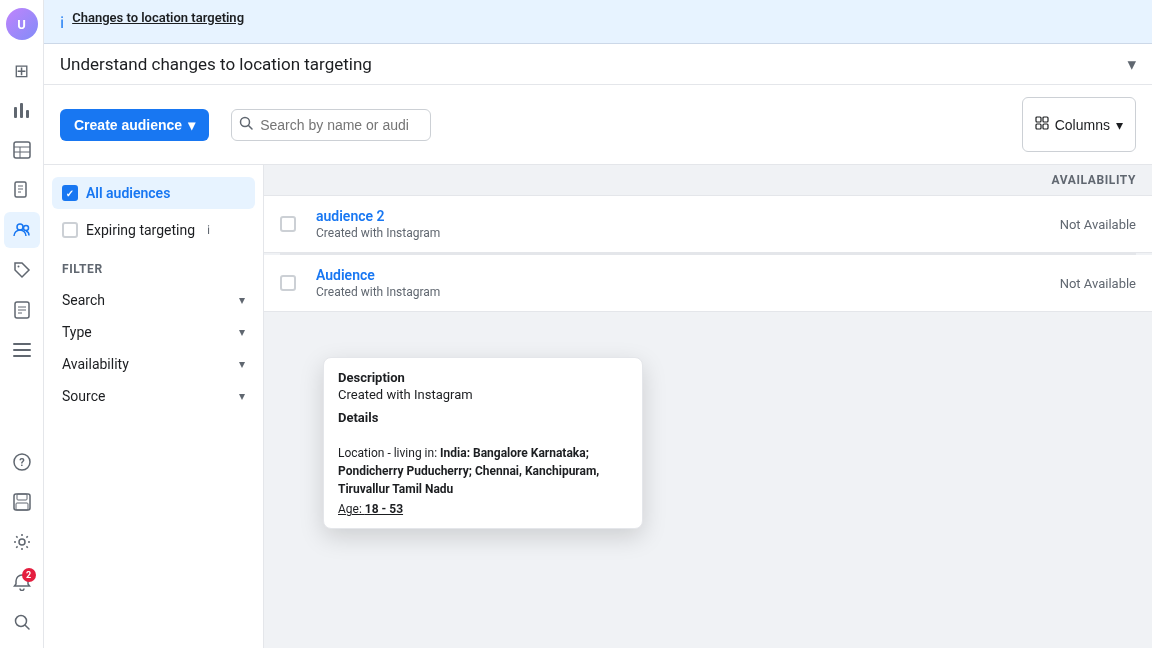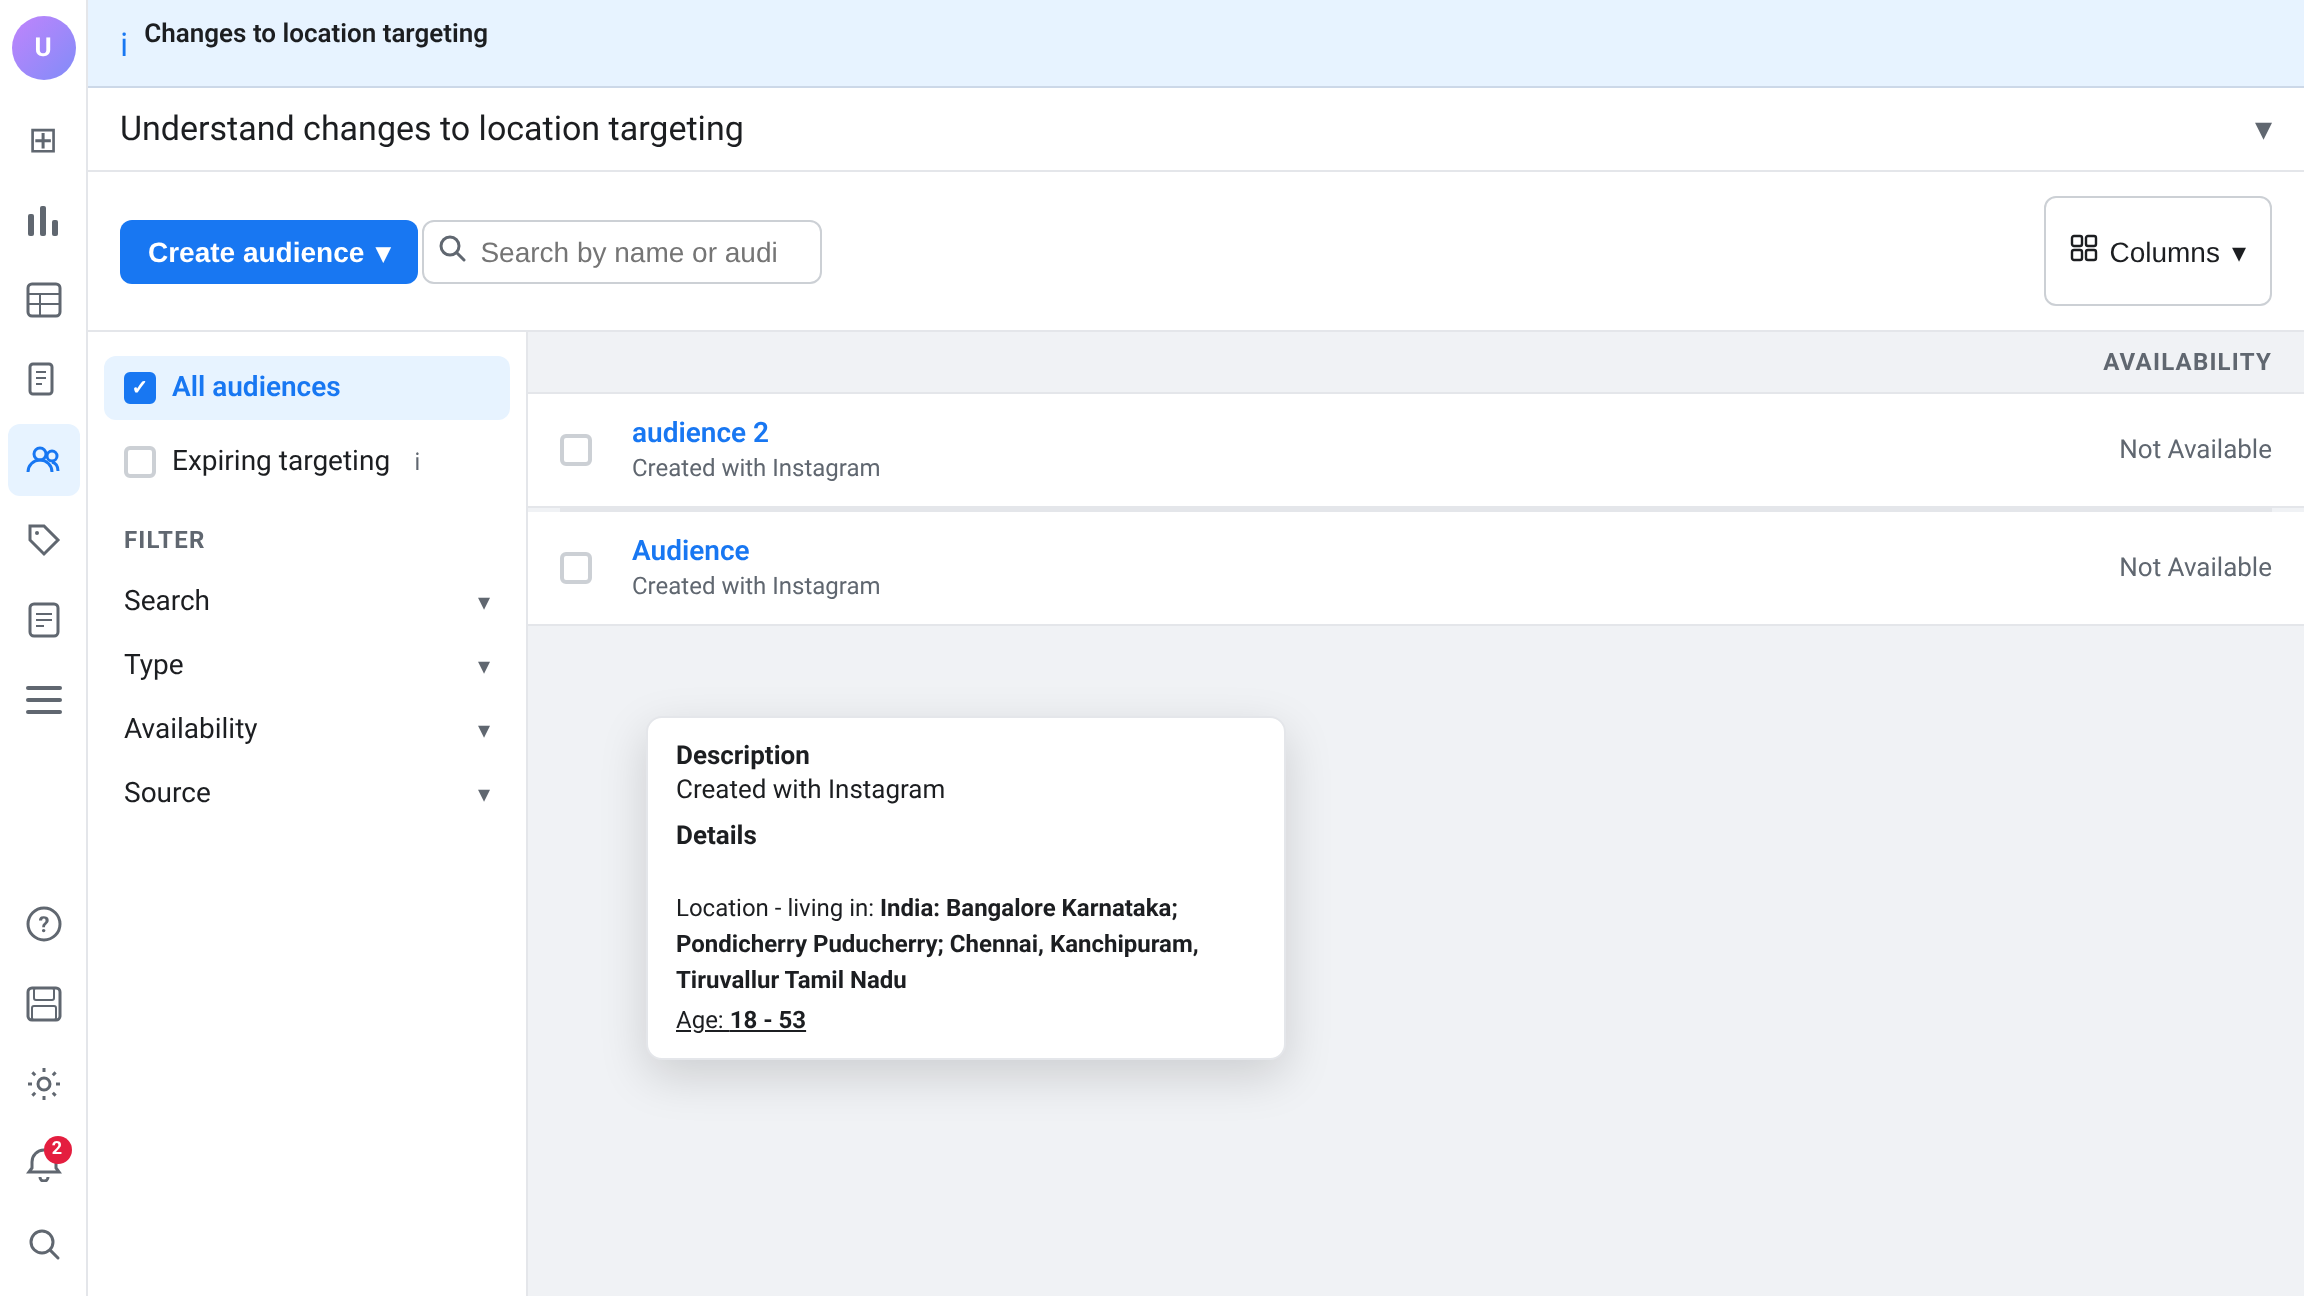--- a/index.html
+++ b/index.html
@@ -61,42 +61,42 @@
     
     .banner {
       background: #e7f3ff;
       border-bottom: 1px solid #ccd8e8;
       padding: 10px 16px;
       display: flex;
       align-items: flex-start;
       gap: 8px;
     }
     .banner-icon { color: #1877f2; font-size: 16px; margin-top: 1px; }
-    .banner-text { font-size: 13px; color: #1c1e21; font-weight: 600; }
+    .banner-text { font-size: 13px; color: #1c1e21; font-weight: 600; text-decoration: underline; }
 
     
     .understand-bar {
       background: #fff;
       border-bottom: 1px solid #e4e6ea;
       padding: 10px 16px;
       display: flex;
       align-items: center;
       justify-content: space-between;
       font-size: 17px;
       color: #1c1e21;
     }
     .understand-chevron { color: #606770; }
 
     
     .toolbar {
       background: #fff;
       padding: 12px 16px;
       display: flex;
       align-items: center;
-      gap: 2px;
+      gap: 22px;
       border-bottom: 1px solid #e4e6ea;
     }
     .btn-create {
       background: #1877f2;
       color: #fff;
       border: none;
       border-radius: 6px;
       padding: 8px 14px;
       font-size: 14px;
       font-weight: 600;

